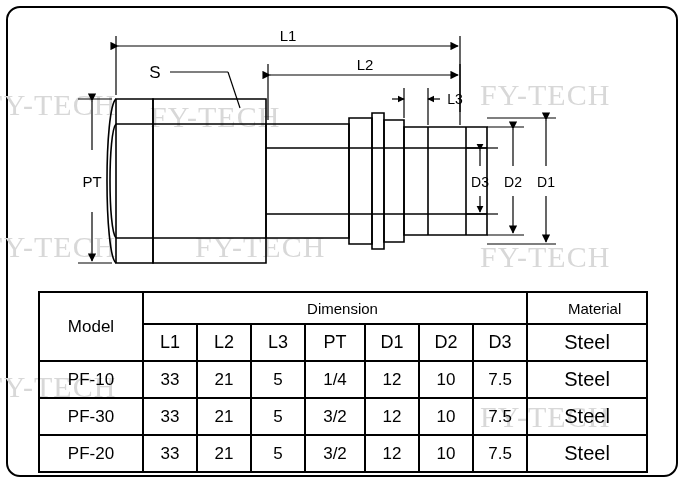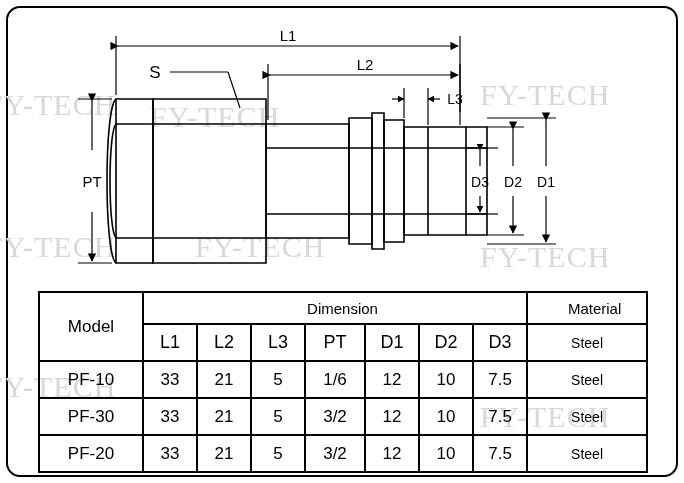--- a/index.html
+++ b/index.html
@@ -77,21 +77,21 @@
   }
   #dimtable .subhd {
     font-size: 18px;
     height: 28px;
   }
   #dimtable .val {
     font-size: 17px;
     height: 33px;
   }
   #dimtable .mat {
-    font-size: 14px;
+    font-size: 20px;
   }
 </style>
 </head>
 <body>
 
 <div id="page">
 
   <div id="frame"></div>
 
   <div class="wm" style="left:-14px; top:88px;">FY-TECH</div>
@@ -231,21 +231,21 @@
         <td class="subhd">D2</td>
         <td class="subhd">D3</td>
         <td class="val mat">Steel</td>
       </tr>
 
       <tr>
         <td class="val">PF-10</td>
         <td class="val">33</td>
         <td class="val">21</td>
         <td class="val">5</td>
-        <td class="val">1/6</td>
+        <td class="val">1/4</td>
         <td class="val">12</td>
         <td class="val">10</td>
         <td class="val">7.5</td>
         <td class="val mat">Steel</td>
       </tr>
 
       <tr>
         <td class="val">PF-30</td>
         <td class="val">33</td>
         <td class="val">21</td>

